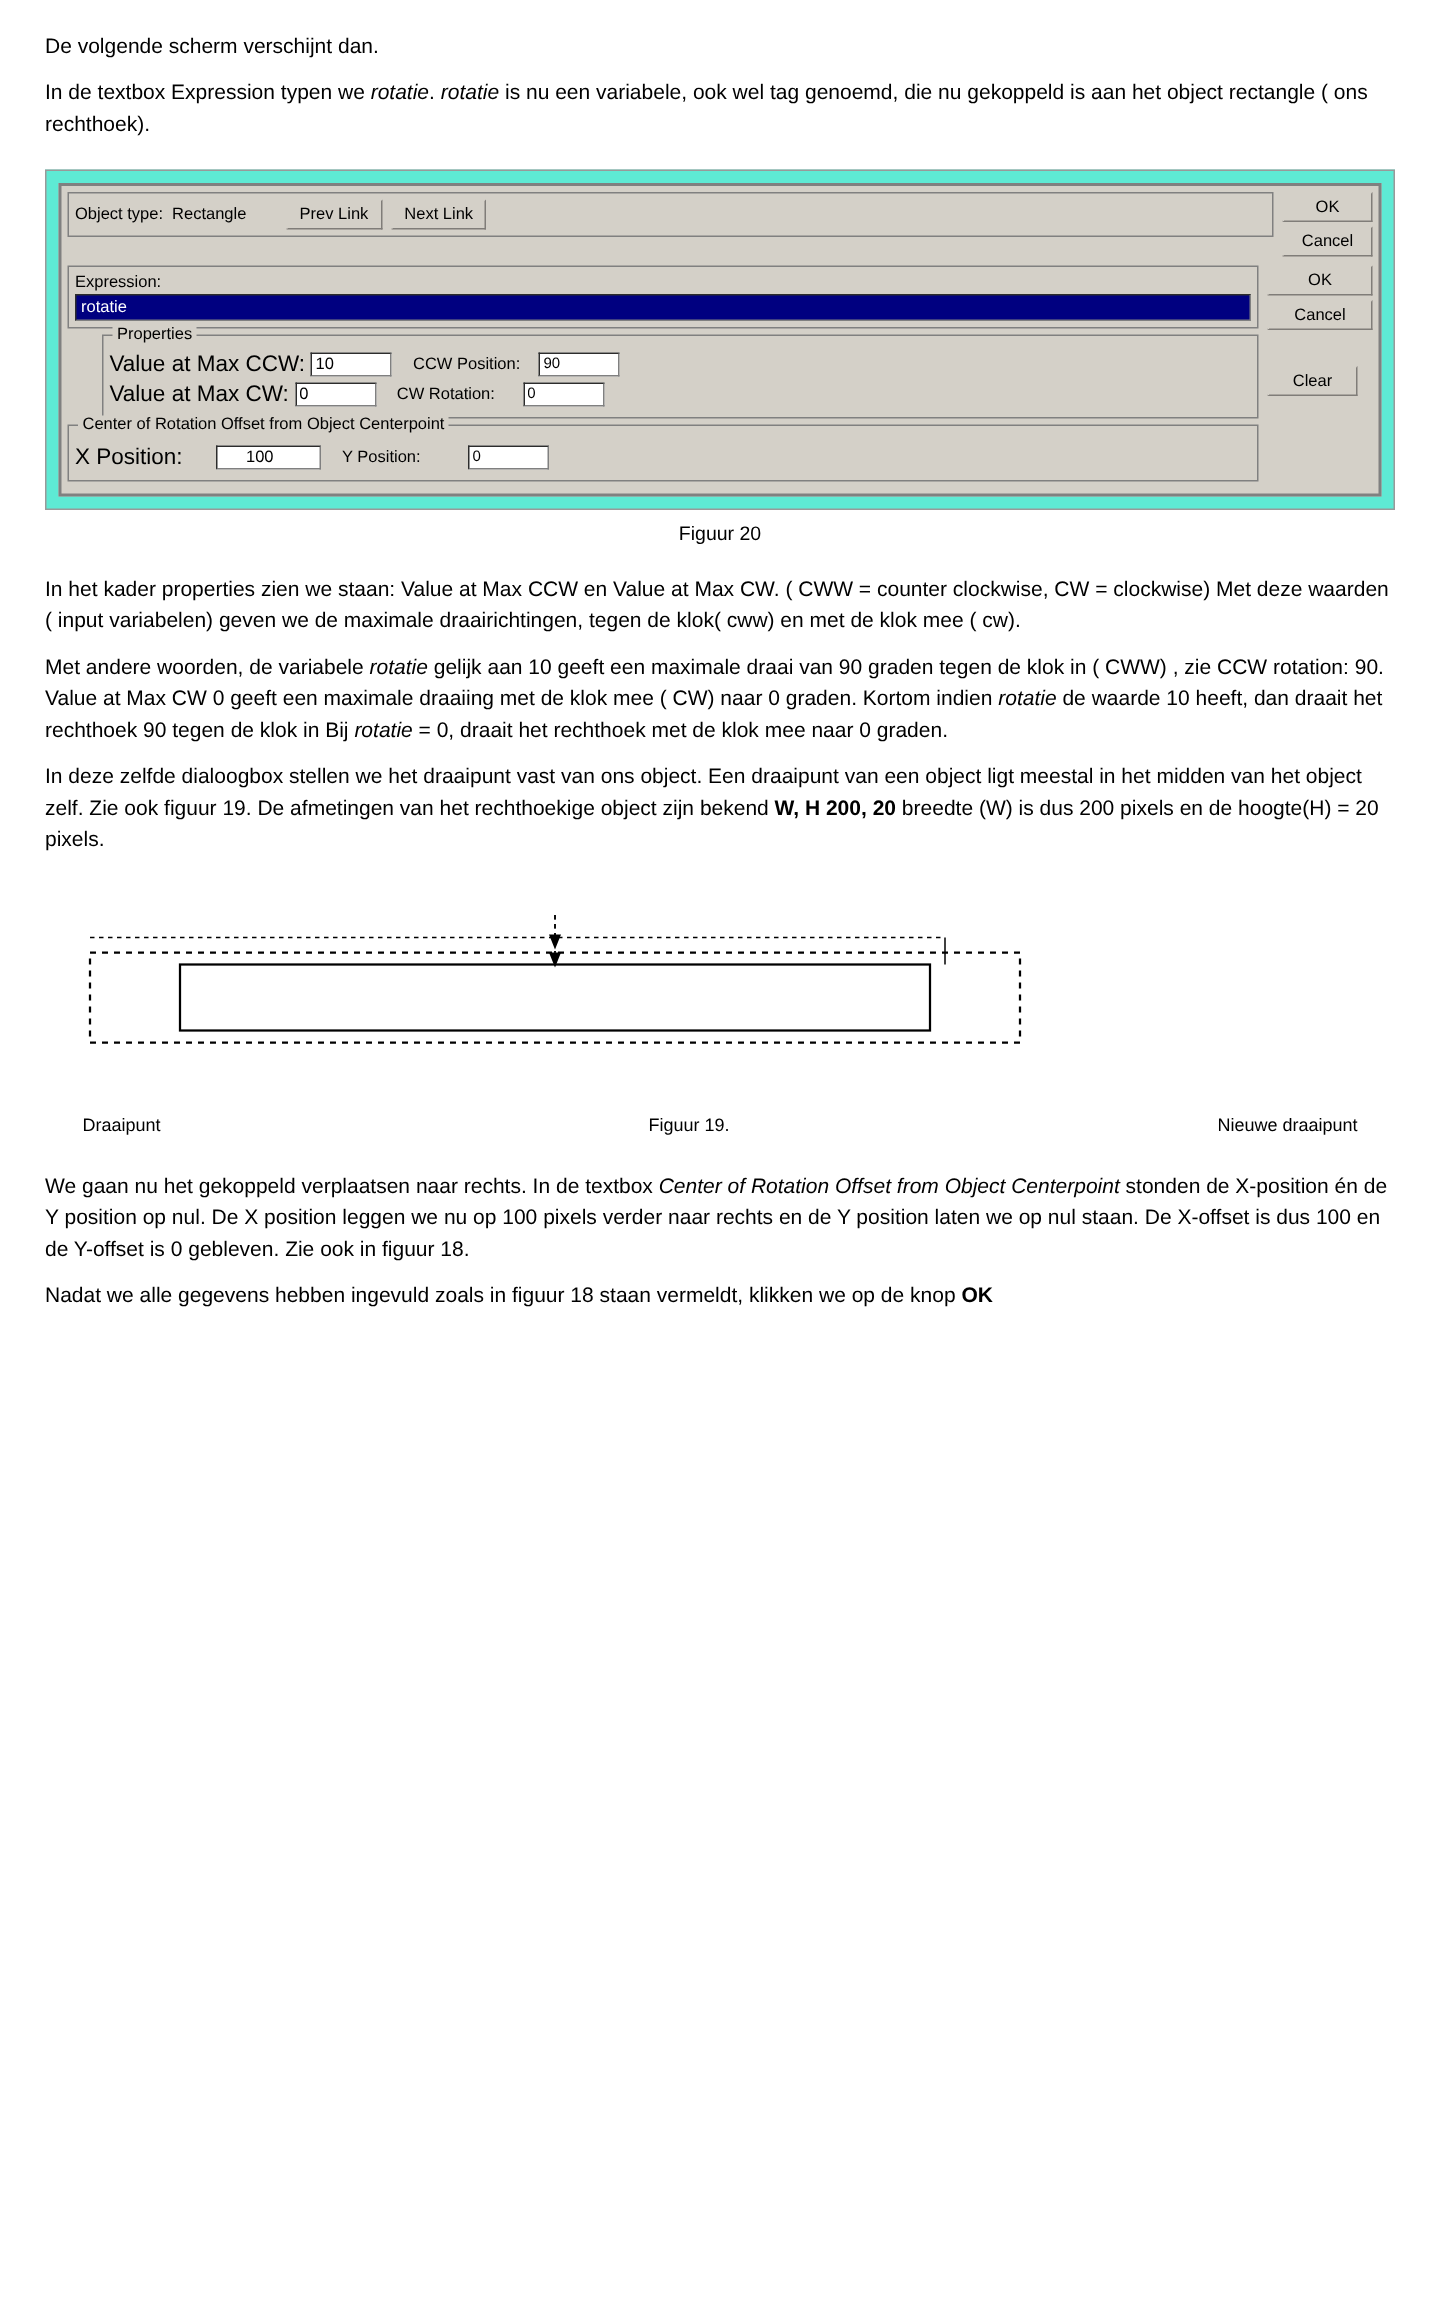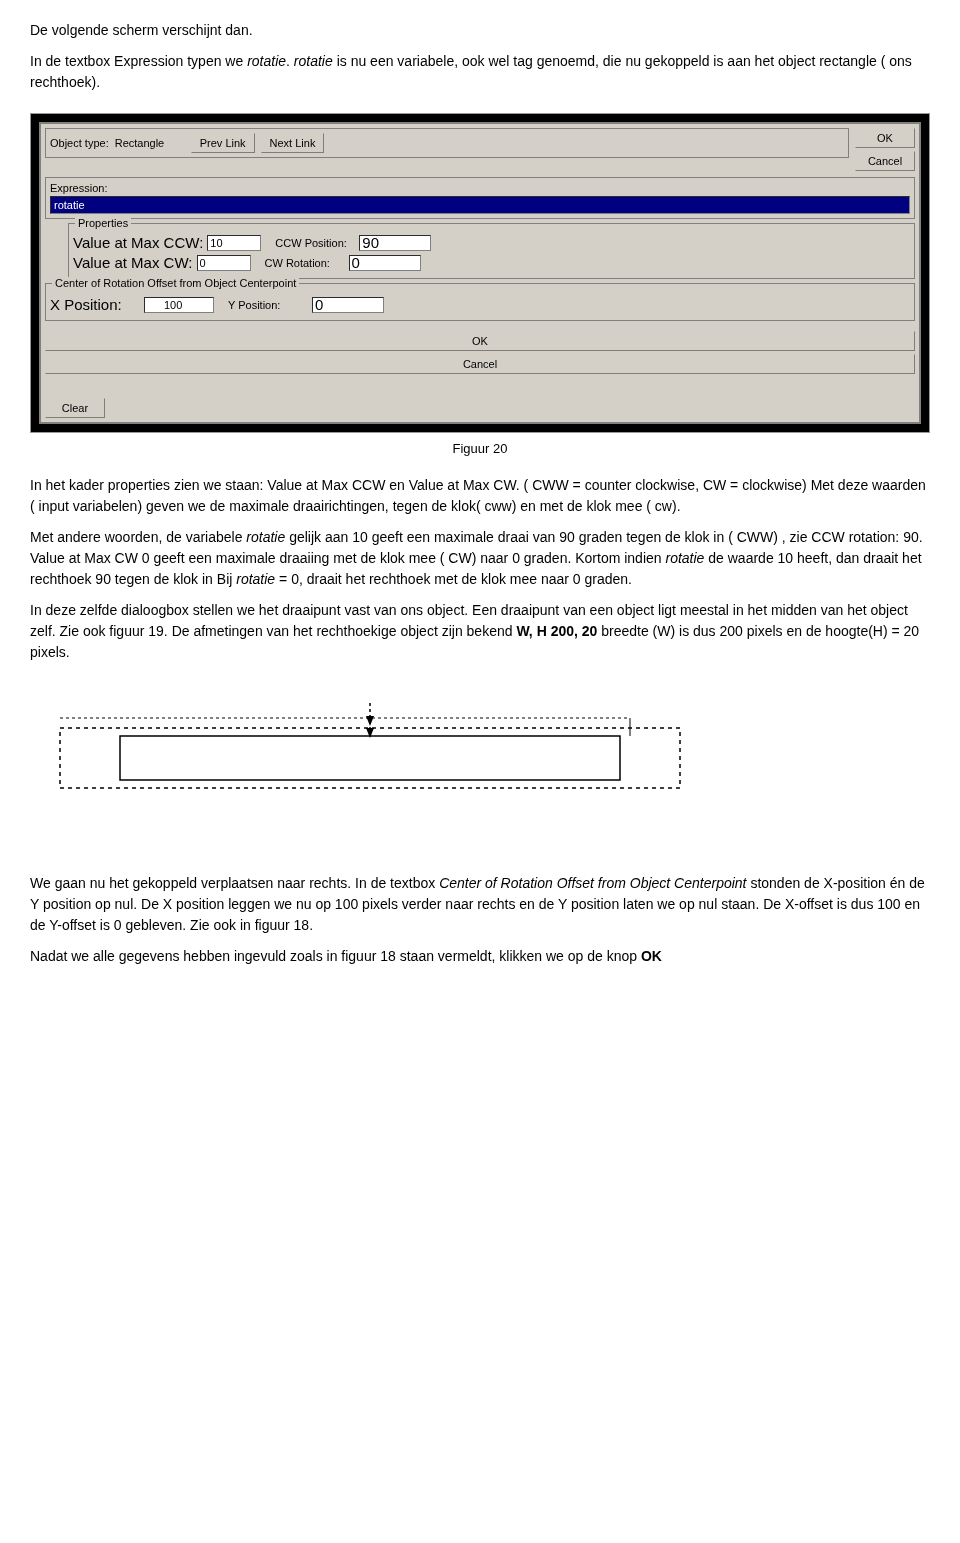--- a/index.html
+++ b/index.html
@@ -16,21 +16,21 @@
       margin-bottom: 10px;
       line-height: 1.5;
     }
 
     .italic { font-style: italic; }
     .bold { font-weight: bold; }
 
     
     .dialog-screenshot {
       border: 1px solid #999;
-      background: #000000;
+      background: #5eead4;
       margin: 20px 0 6px 0;
       padding: 8px;
       font-family: "MS Sans Serif", Arial, sans-serif;
       font-size: 11px;
     }
 
     .dialog-outer {
       border: 2px solid #808080;
       background: #d4d0c8;
       padding: 4px;
@@ -63,21 +63,20 @@
       text-align: center;
       cursor: pointer;
       display: inline-flex;
       align-items: center;
       justify-content: center;
     }
 
     .main-dialog-area {
       display: flex;
       gap: 6px;
-      flex-direction: column;
     }
 
     .dialog-left {
       flex: 1;
     }
 
     .dialog-right {
       display: flex;
       flex-direction: column;
       gap: 4px;
@@ -157,23 +156,23 @@
 
     .prop-label2 {
       font-size: 11px;
       min-width: 80px;
       margin-left: 10px;
     }
 
     .prop-input2 {
       border: 1px inset #808080;
       background: #ffffff;
-      width: 72px;
+      width: 54px;
       height: 16px;
-      font-size: 15px;
+      font-size: 10px;
       padding: 0 2px;
     }
 
     .rotation-group {
       border: 1px solid #808080;
       padding: 4px 4px 4px 4px;
       margin-bottom: 4px;
       position: relative;
     }
 
@@ -305,20 +304,25 @@
     <rect x="90" y="38" width="500" height="44" fill="none" stroke="#000" stroke-width="1.5"></rect>
 
     <line x1="340" y1="5" x2="340" y2="38" stroke="#000" stroke-width="1" stroke-dasharray="3,3"></line>
 
     <polygon points="340,40 336,30 344,30" fill="#000"></polygon>
 
     <line x1="600" y1="20" x2="600" y2="38" stroke="#000" stroke-width="1"></line>
 
     <line x1="30" y1="20" x2="600" y2="20" stroke="#000" stroke-width="1" stroke-dasharray="3,3"></line>
   </svg>
+  <div style="display:flex; justify-content:space-between; font-size:12px; padding:0 25px; margin-top:-20px;">
+    <span>Draaipunt</span>
+    <span>Figuur 19.</span>
+    <span>Nieuwe draaipunt</span>
+  </div>
 </div>
 
 <p>
   <span>We gaan nu het gekoppeld verplaatsen naar rechts. In de textbox </span><span class="italic">Center of Rotation Offset from Object Centerpoint</span><span>  stonden de X-position én de Y position op nul. De X position leggen we nu op 100 pixels verder naar rechts en de Y position laten we op nul staan. De X-offset is dus 100 en de Y-offset is 0 gebleven. Zie ook in figuur 18.</span>
 </p>
 
 <p>
   <span>Nadat we alle gegevens hebben ingevuld zoals in figuur 18 staan vermeldt, klikken we op de knop </span><span class="bold">OK</span>
 </p>
 

